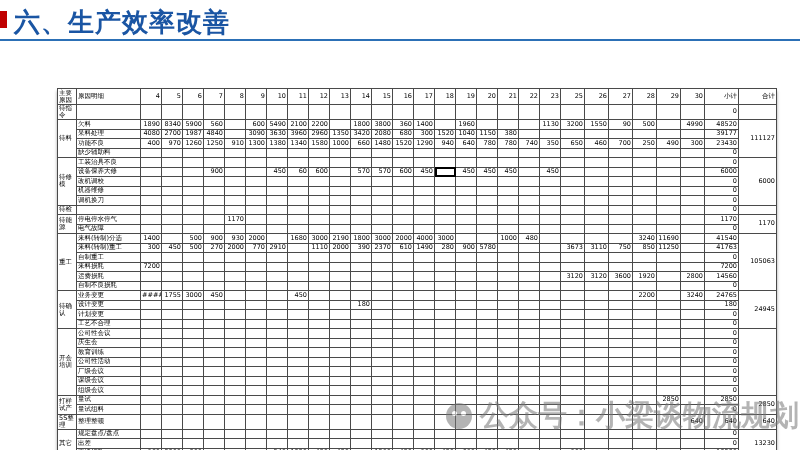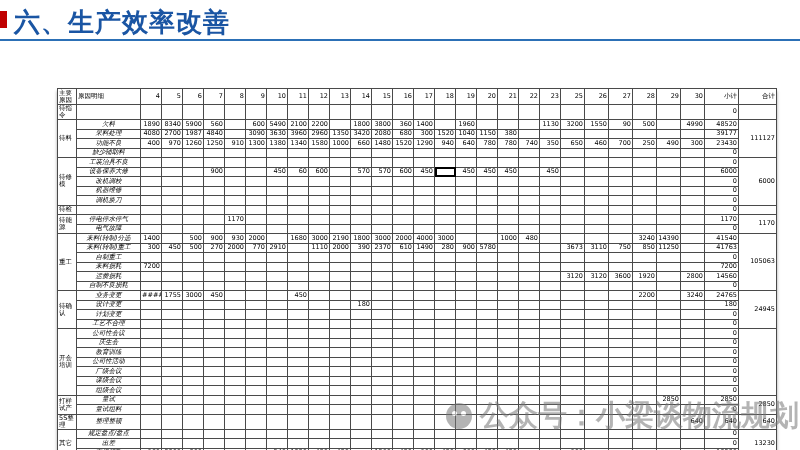--- a/index.html
+++ b/index.html
@@ -13,21 +13,21 @@
   .tablewrap{position:absolute;left:57px;top:88px;}
   table{border-collapse:collapse;table-layout:fixed;width:719px;background:#fff;
         box-shadow:0 3px 3px rgba(0,0,0,.35);border:1px solid #333;}
   td,th{border:1px solid #4a4a4a;font-size:6.5px;line-height:7.5px;padding:0 1px;height:8.5px;
         overflow:hidden;white-space:nowrap;color:#000;font-weight:normal;}
   thead th{height:15px;vertical-align:middle;}
   th.corner{white-space:normal;text-align:left;line-height:6.5px;}
   th.dethead{text-align:left;margin-top:40px;}
   th.dayhead,th.sthead,th.tothead{text-align:right;}
   td.cat{white-space:normal;text-align:left;vertical-align:middle;line-height:7px;}
-  td.label{text-align:center;font-style:italic;}
+  td.label{text-align:left;}
   td.num,td.st,td.tot{text-align:right;}
   td.tot{vertical-align:middle;}
   td.sel{outline:2px solid #000;outline-offset:-2px;background:#fff;}
 
   .wm{position:absolute;left:446px;top:396px;z-index:9;display:flex;align-items:center;gap:8px;
       color:#777777;opacity:.55;font-weight:bold;font-size:29px;white-space:nowrap;}
   .wmicon{position:relative;width:26px;height:26px;border-radius:50%;background:#777777;flex:0 0 auto;}
   .wmicon .eye{position:absolute;width:5px;height:5px;border-radius:50%;background:#ffffff;top:8px;}
   .wmicon .eye.l{left:6px;} .wmicon .eye.r{left:15px;}
 </style>
@@ -528,21 +528,21 @@
             <td class="num">3000</td>
             <td class="num"></td>
             <td class="num"></td>
             <td class="num">1000</td>
             <td class="num">480</td>
             <td class="num"></td>
             <td class="num"></td>
             <td class="num"></td>
             <td class="num"></td>
             <td class="num">3240</td>
-            <td class="num">14390</td>
+            <td class="num">11690</td>
             <td class="num"></td>
             <td class="st">41540</td>
             <td class="tot" rowspan="6">105063</td>
           </tr>
           <tr>
             <td class="label">来料(转制)重工</td>
             <td class="num">300</td>
             <td class="num">450</td>
             <td class="num">500</td>
             <td class="num">270</td>

